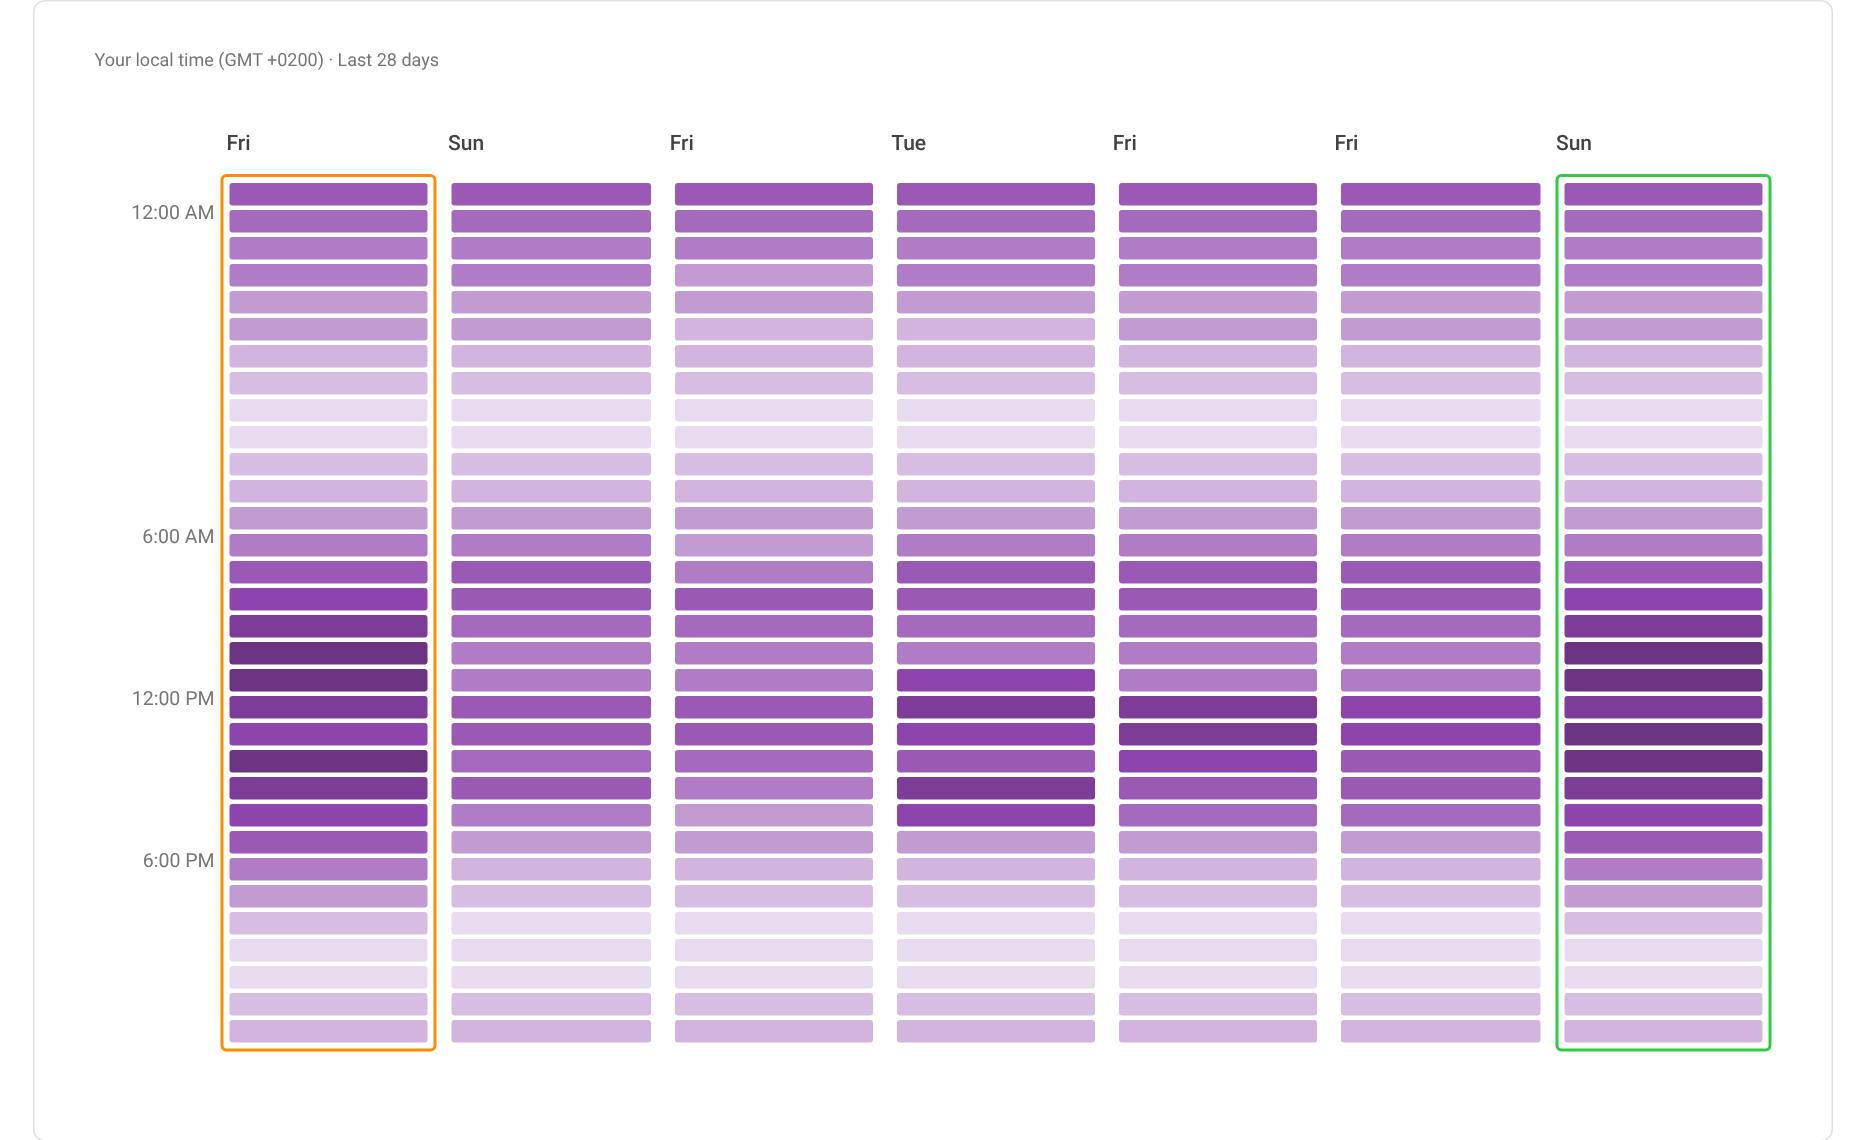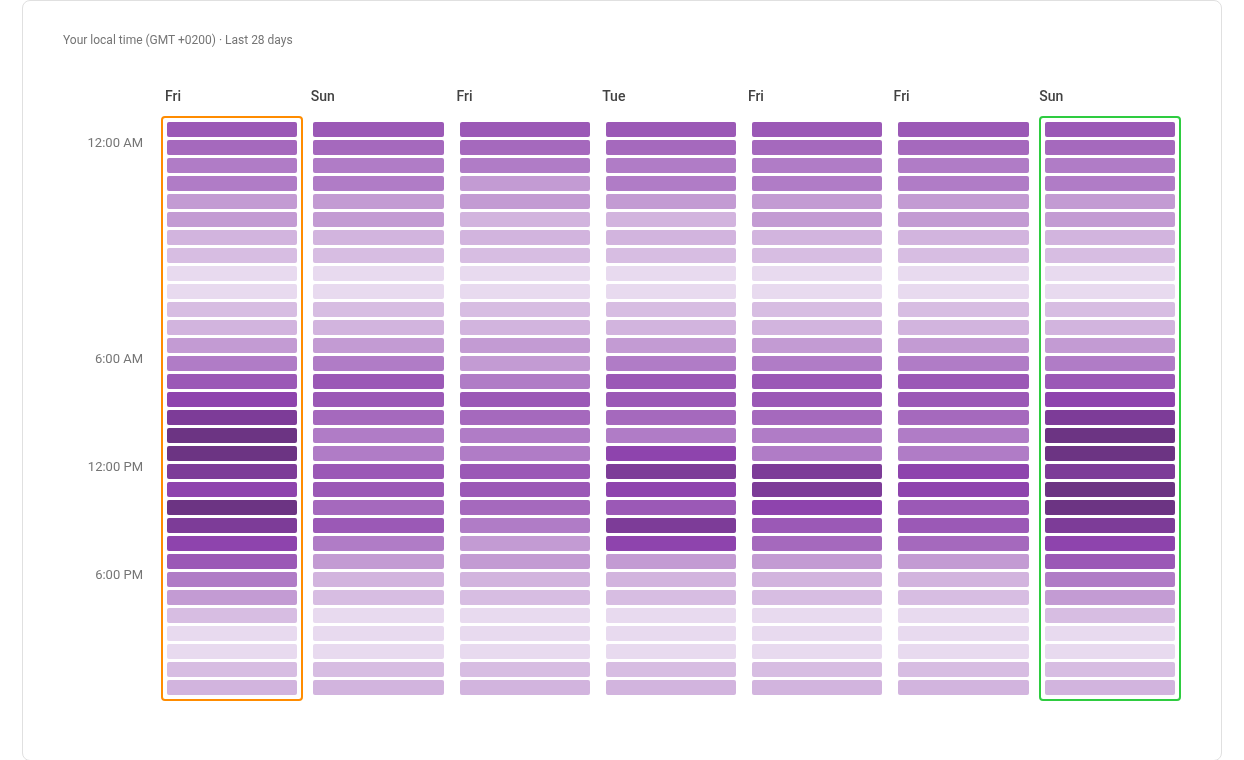--- a/index.html
+++ b/index.html
@@ -33,21 +33,21 @@
     .chart-container {
       display: flex;
       flex-direction: row;
       align-items: flex-start;
     }
     .y-axis {
       display: flex;
       flex-direction: column;
       justify-content: space-between;
       padding-top: 48px;
-      margin-right: 18px;
+      margin-right: 4px;
       width: 80px;
       flex-shrink: 0;
     }
     .y-label {
       font-size: 13px;
       color: #757575;
       text-align: right;
       height: 0;
       line-height: 0;
     }

